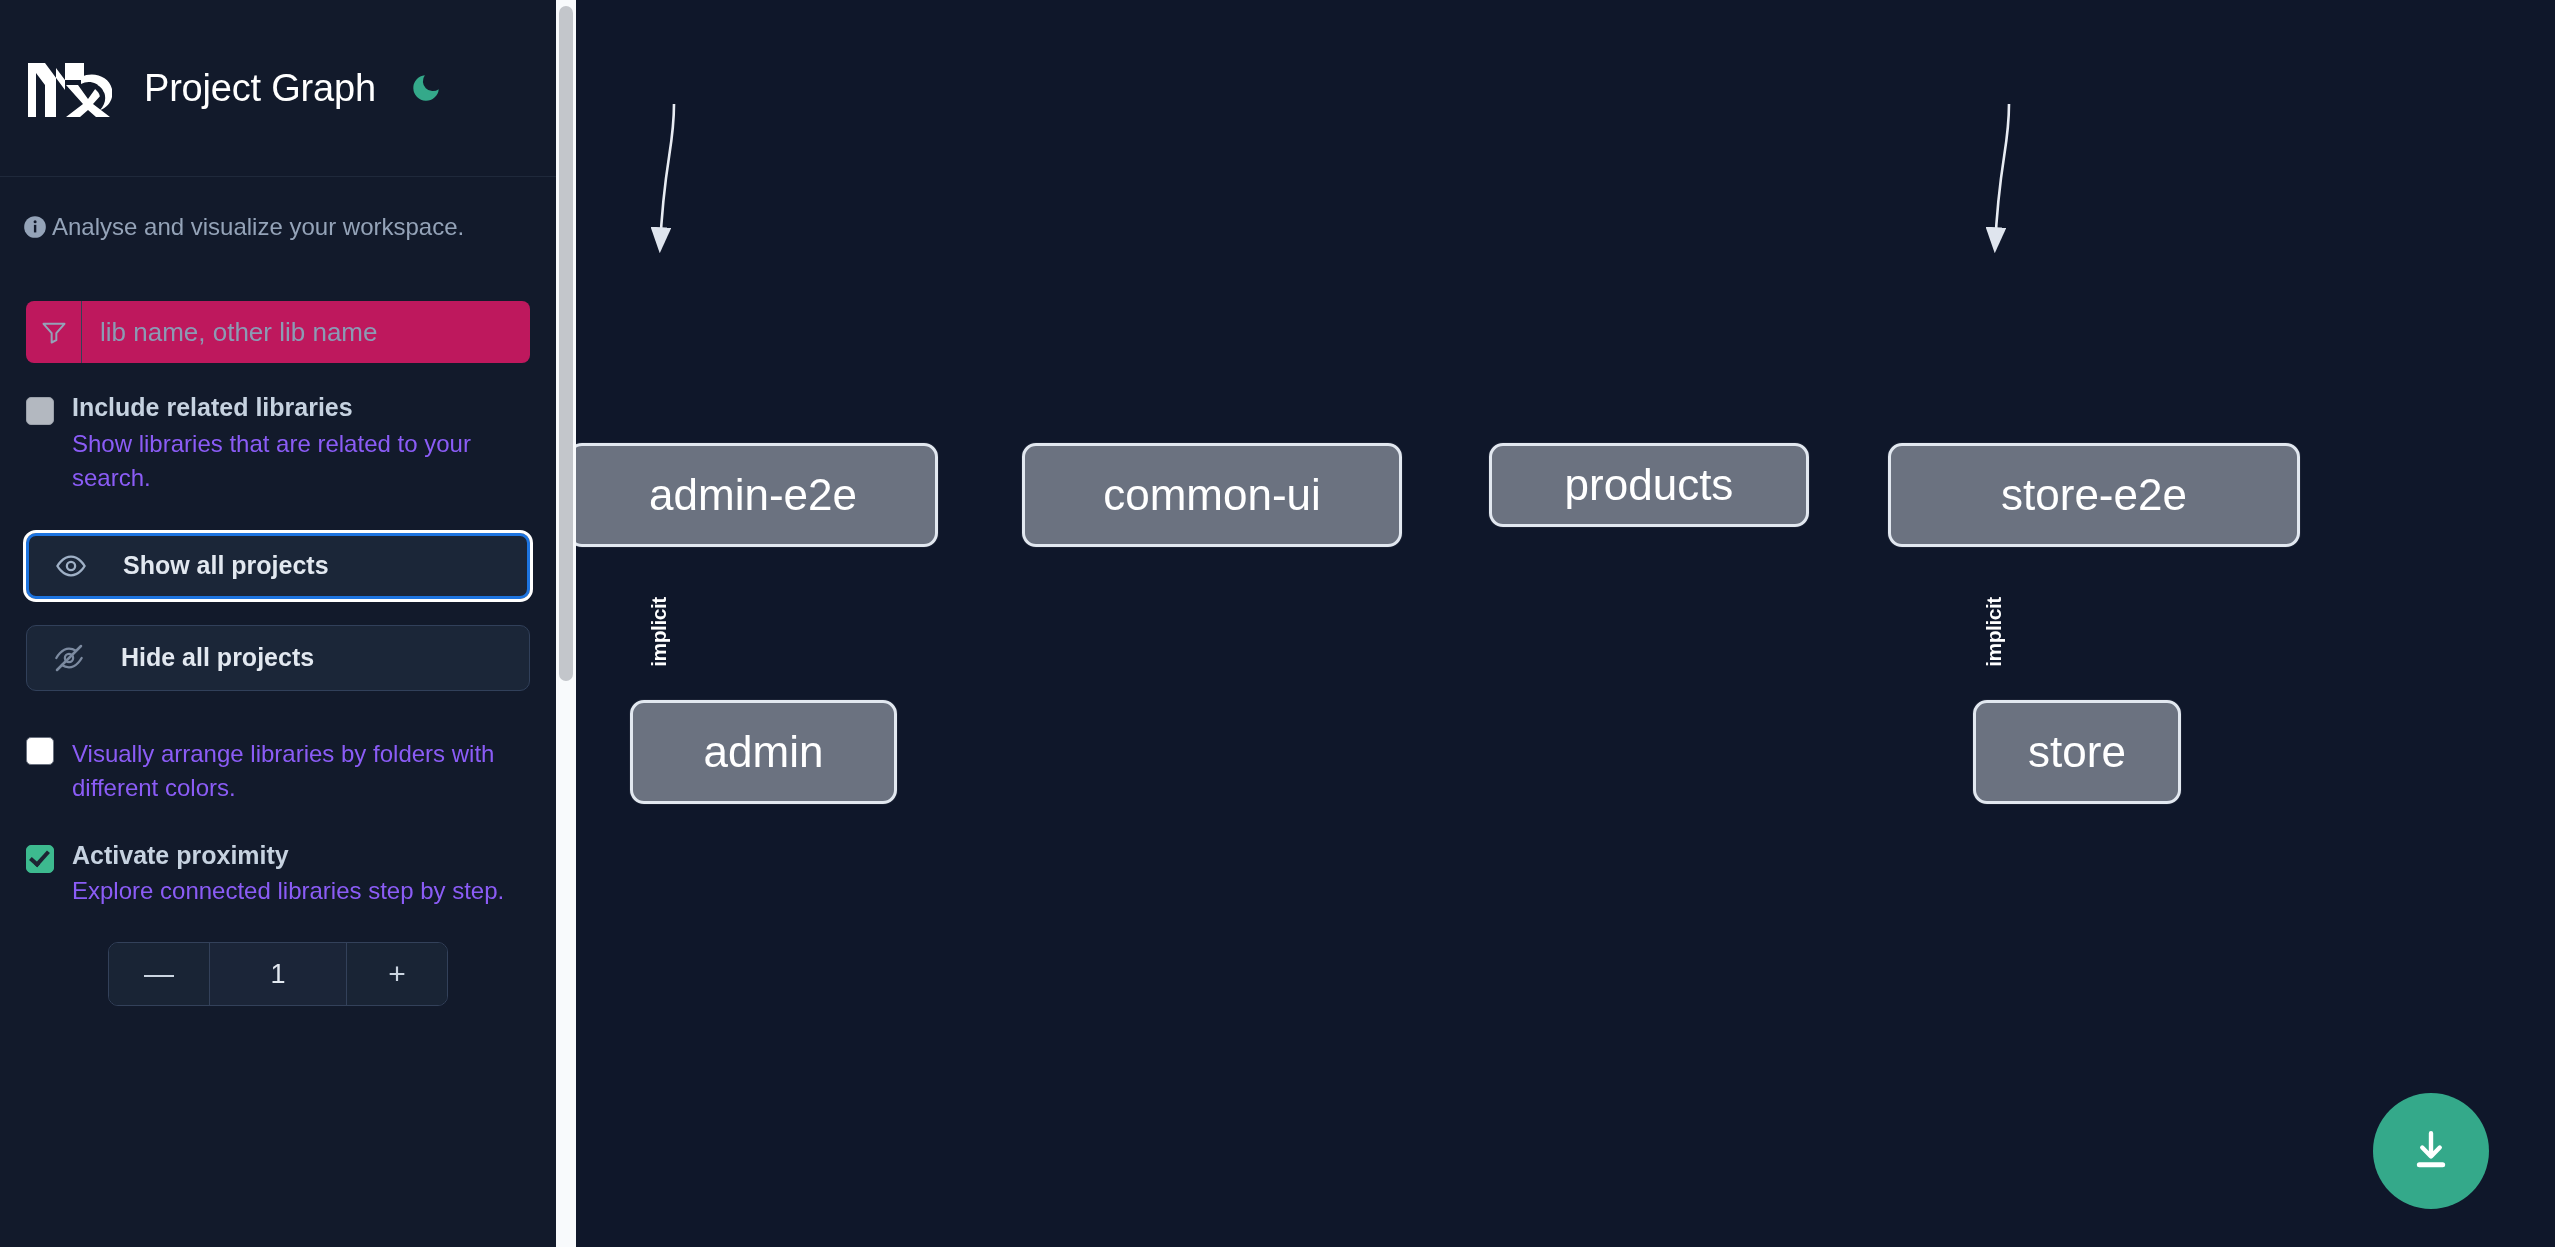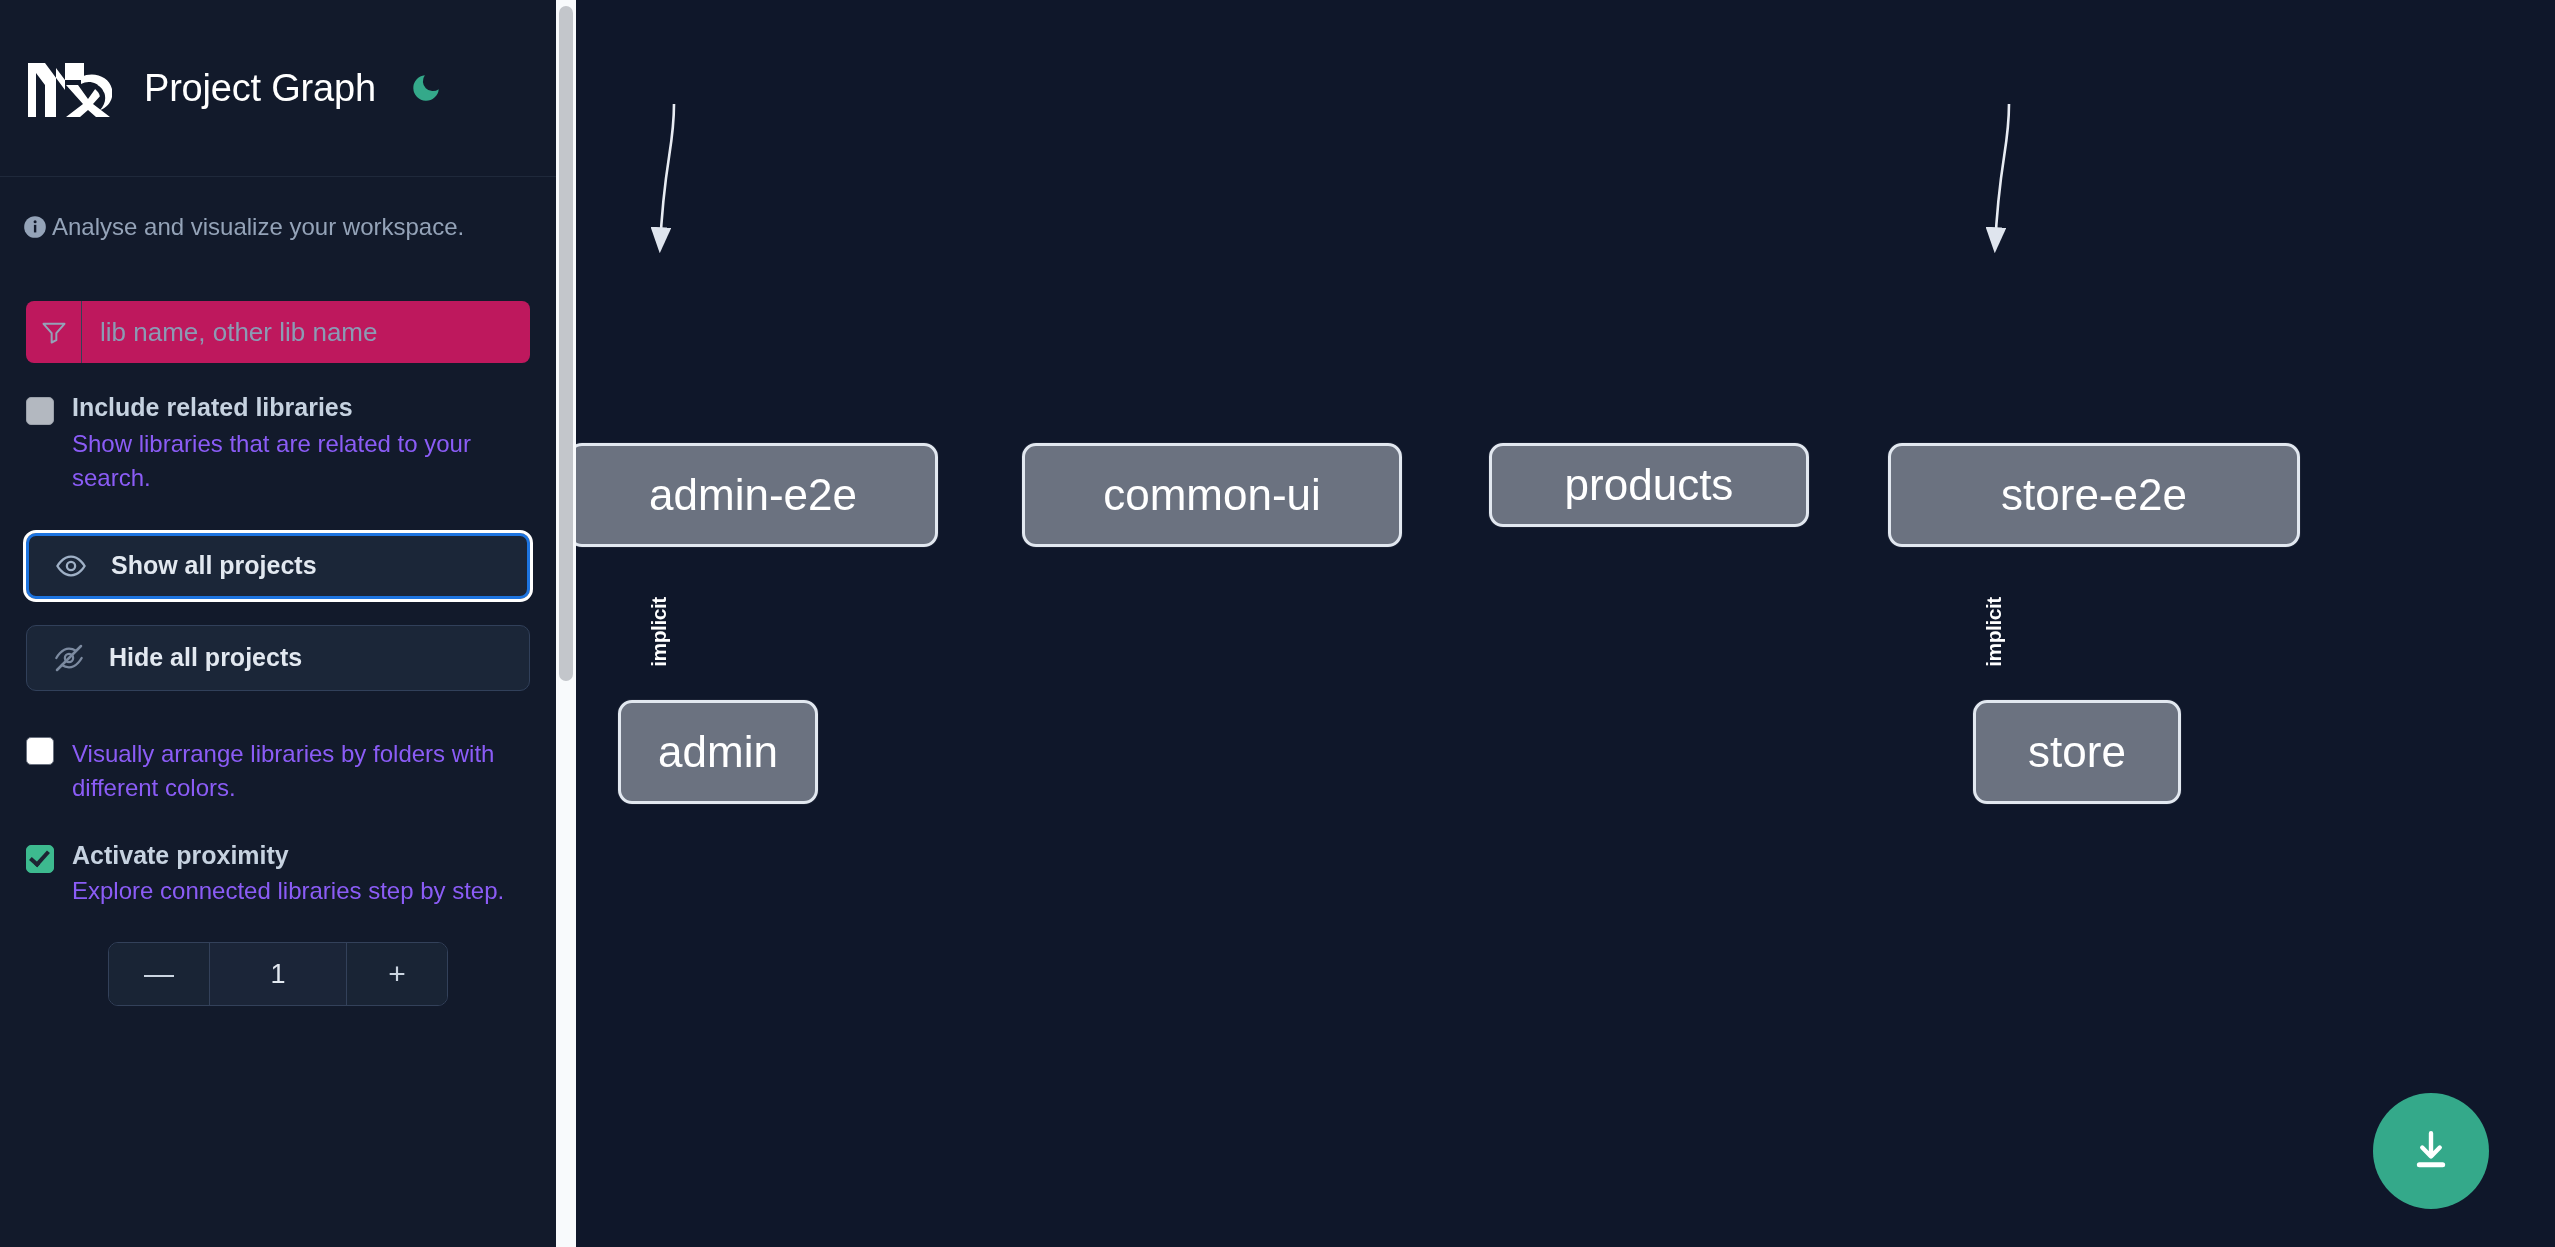--- a/index.html
+++ b/index.html
@@ -112,21 +112,21 @@
 
   .btn-group { padding: 0 26px; margin-top: 38px; }
   .pbtn {
     display: flex;
     align-items: center;
     height: 66px;
     border-radius: 10px;
     background: #1b2638;
     border: 1px solid #31405a;
     padding-left: 26px;
-    gap: 22px;
+    gap: 34px;
     cursor: pointer;
   }
   .pbtn.focused {
     border: 3px solid #1d74e0;
     outline: 3px solid #ffffff;
     outline-offset: 0px;
   }
   .pbtn + .pbtn { margin-top: 26px; }
   .pbtn-label { color: #e2e8f0; font-size: 25px; font-weight: bold; }
   .pbtn-icon { width: 34px; height: 34px; flex: 0 0 34px; display: flex; align-items:center; }
@@ -335,21 +335,21 @@
         </marker>
       </defs>
       <path d="M118,104 C118,150 108,160 104,248" fill="none" stroke="#e8ecf3" stroke-width="2.6" marker-end="url(#arrow)"></path>
       <path d="M1453,104 C1453,150 1443,160 1439,248" fill="none" stroke="#e8ecf3" stroke-width="2.6" marker-end="url(#arrow)"></path>
     </svg>
 
     <div class="gnode" style="left:12px;top:443px;width:370px;height:104px">admin-e2e</div>
     <div class="gnode" style="left:466px;top:443px;width:380px;height:104px">common-ui</div>
     <div class="gnode" style="left:933px;top:443px;width:320px;height:84px">products</div>
     <div class="gnode" style="left:1332px;top:443px;width:412px;height:104px">store-e2e</div>
-    <div class="gnode" style="left:62px;top:700px;width:200px;height:104px">admin</div>
+    <div class="gnode" style="left:74px;top:700px;width:267px;height:104px">admin</div>
     <div class="gnode" style="left:1417px;top:700px;width:208px;height:104px">store</div>
 
     <span class="edge-label" style="left:68px;top:620px">implicit</span>
     <span class="edge-label" style="left:1403px;top:620px">implicit</span>
 
     <div id="download-btn">
       <svg viewBox="0 0 24 24" width="50" height="50">
         <path d="M12 3.5v10.5M12 14.6l-4.2-4.3M12 14.6l4.2-4.3" fill="none" stroke="#ffffff" stroke-width="2.1" stroke-linecap="round" stroke-linejoin="round"></path>
         <line x1="6.4" y1="18.6" x2="17.6" y2="18.6" stroke="#ffffff" stroke-width="2.4" stroke-linecap="round"></line>
       </svg>

